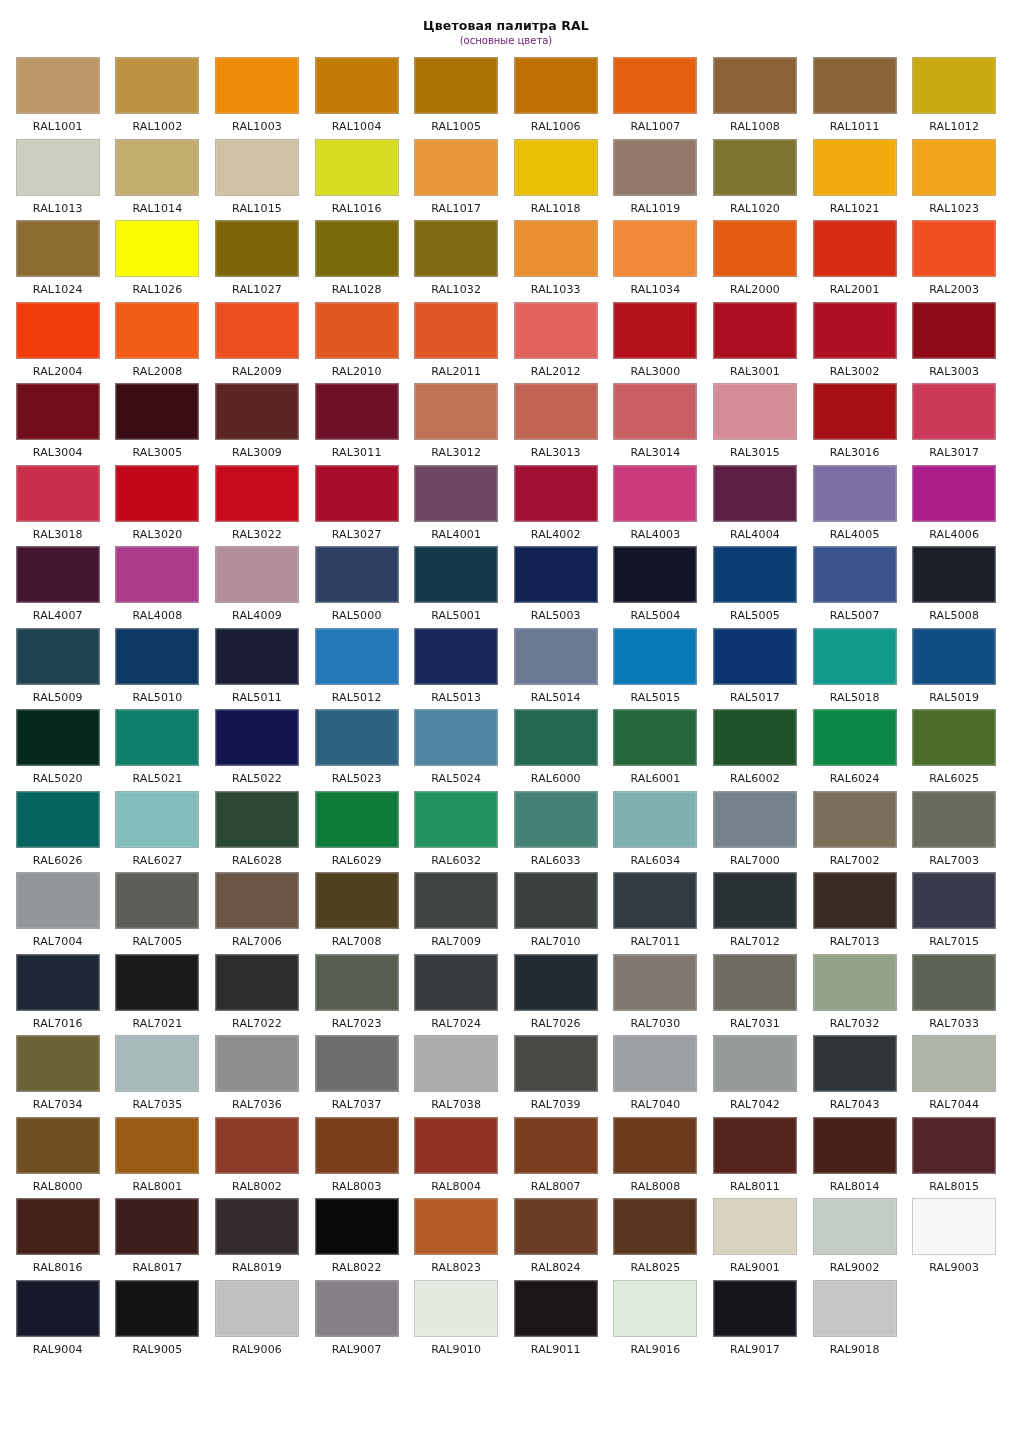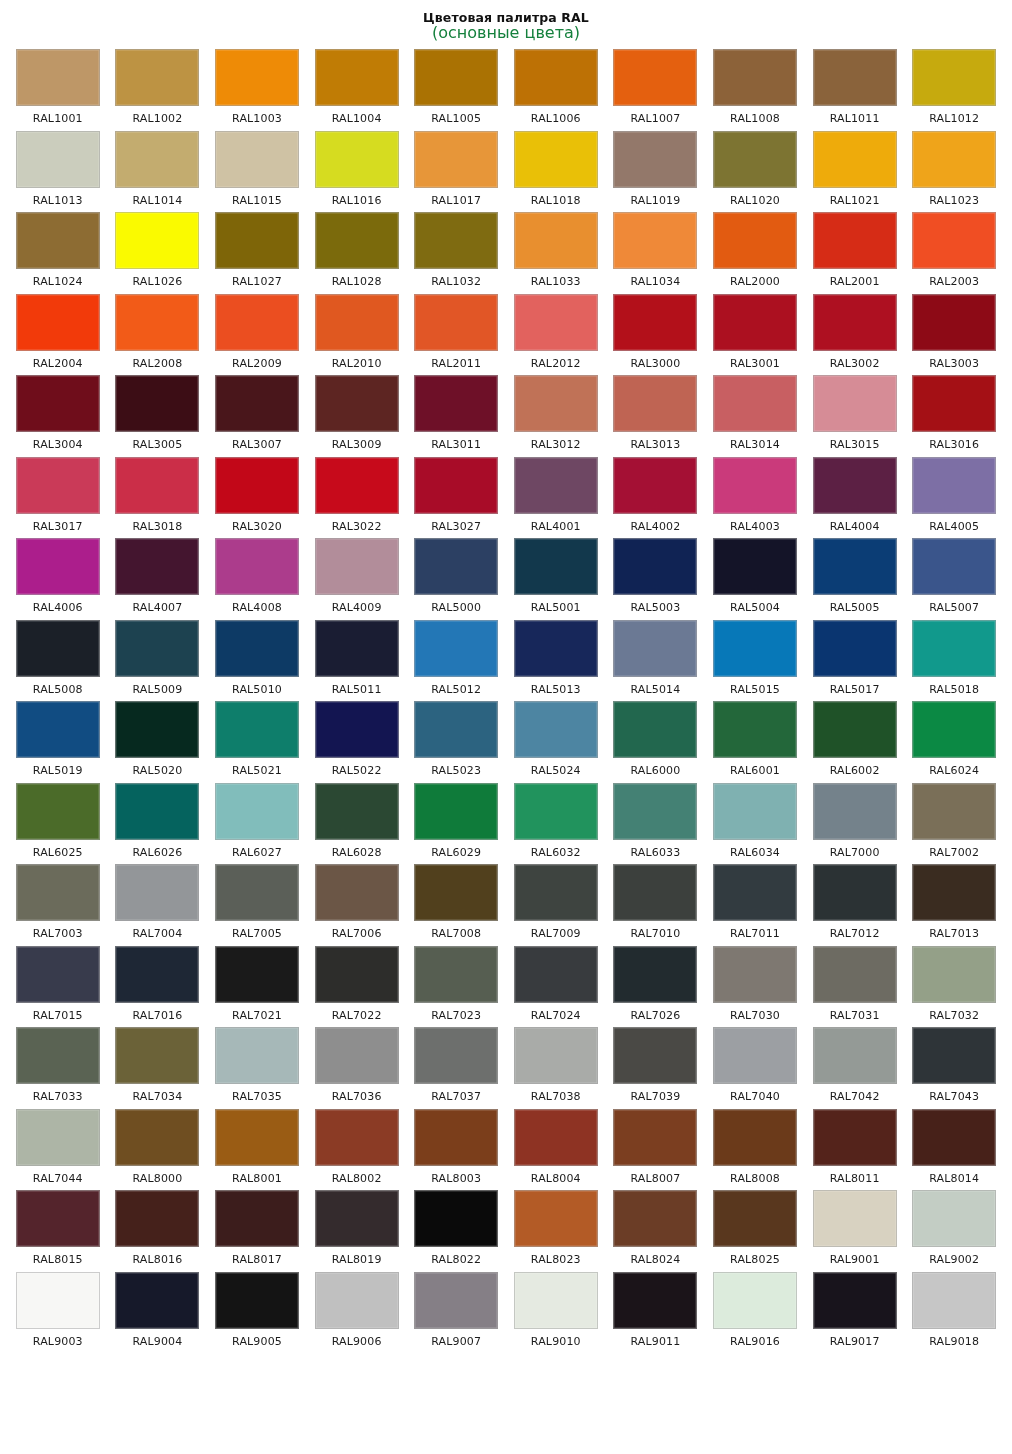--- a/index.html
+++ b/index.html
@@ -16,34 +16,34 @@
     overflow: hidden;
   }
   #palette-page {
     position: relative;
     width: 1012px;
     height: 1454px;
     box-sizing: border-box;
   }
   .title-block {
     text-align: center;
-    padding-top: 10px;
+    padding-top: 18px;
   }
   .title-main {
     font-size: 12.5px;
     font-weight: bold;
     letter-spacing: 0.1px;
     line-height: 15px;
     color: #111111;
   }
   .title-sub {
-    font-size: 16px;
+    font-size: 10px;
     font-weight: normal;
     line-height: 15px;
-    color: #15803d;
+    color: #701a75;
   }
   .grid {
     margin: 0;
     padding: 0 8px;
     box-sizing: border-box;
     display: grid;
     grid-template-columns: repeat(10, 1fr);
     column-gap: 0px;
     row-gap: 0px;
     align-content: start;
@@ -246,24 +246,20 @@
       </div>
       <div class="cell">
         <div class="swatch" style="background: rgb(111, 13, 27);"></div>
         <div class="cap">RAL3004</div>
       </div>
       <div class="cell">
         <div class="swatch" style="background: rgb(60, 13, 21);"></div>
         <div class="cap">RAL3005</div>
       </div>
       <div class="cell">
-        <div class="swatch" style="background: rgb(73, 22, 27);"></div>
-        <div class="cap">RAL3007</div>
-      </div>
-      <div class="cell">
         <div class="swatch" style="background: rgb(93, 37, 34);"></div>
         <div class="cap">RAL3009</div>
       </div>
       <div class="cell">
         <div class="swatch" style="background: rgb(110, 16, 40);"></div>
         <div class="cap">RAL3011</div>
       </div>
       <div class="cell">
         <div class="swatch" style="background: rgb(192, 114, 87);"></div>
         <div class="cap">RAL3012</div>

